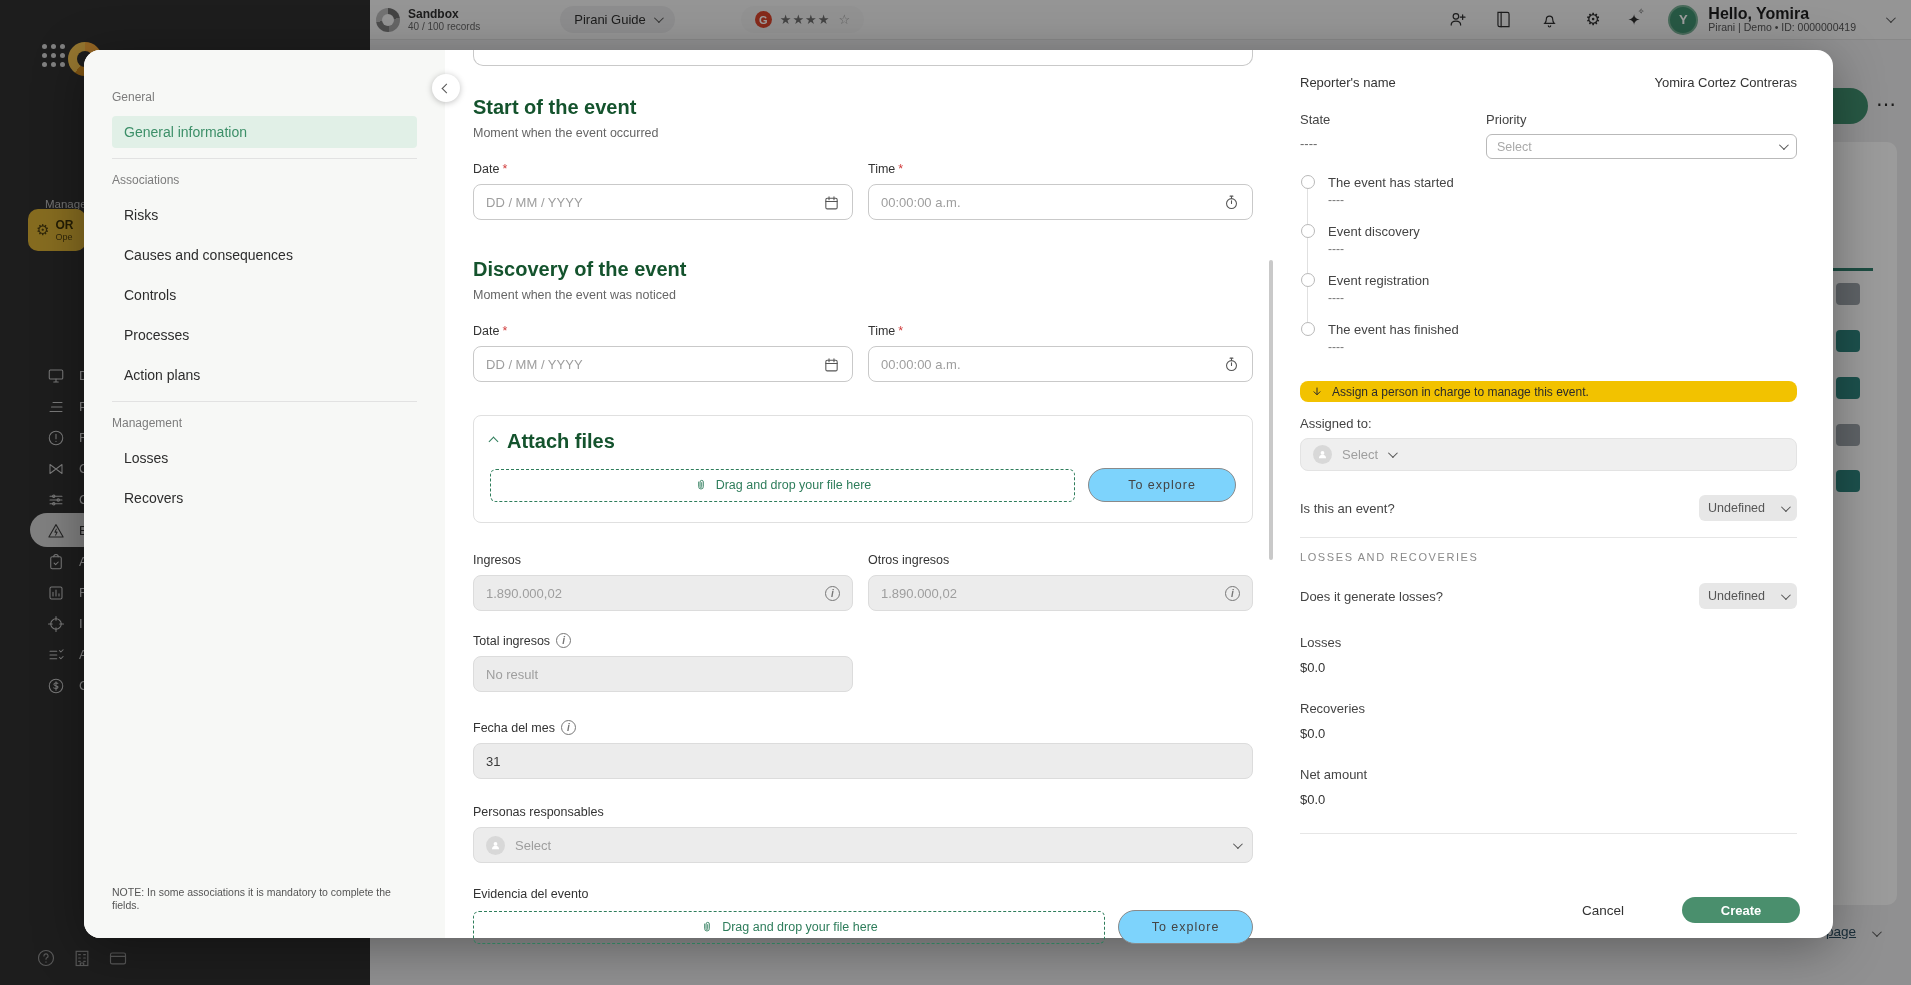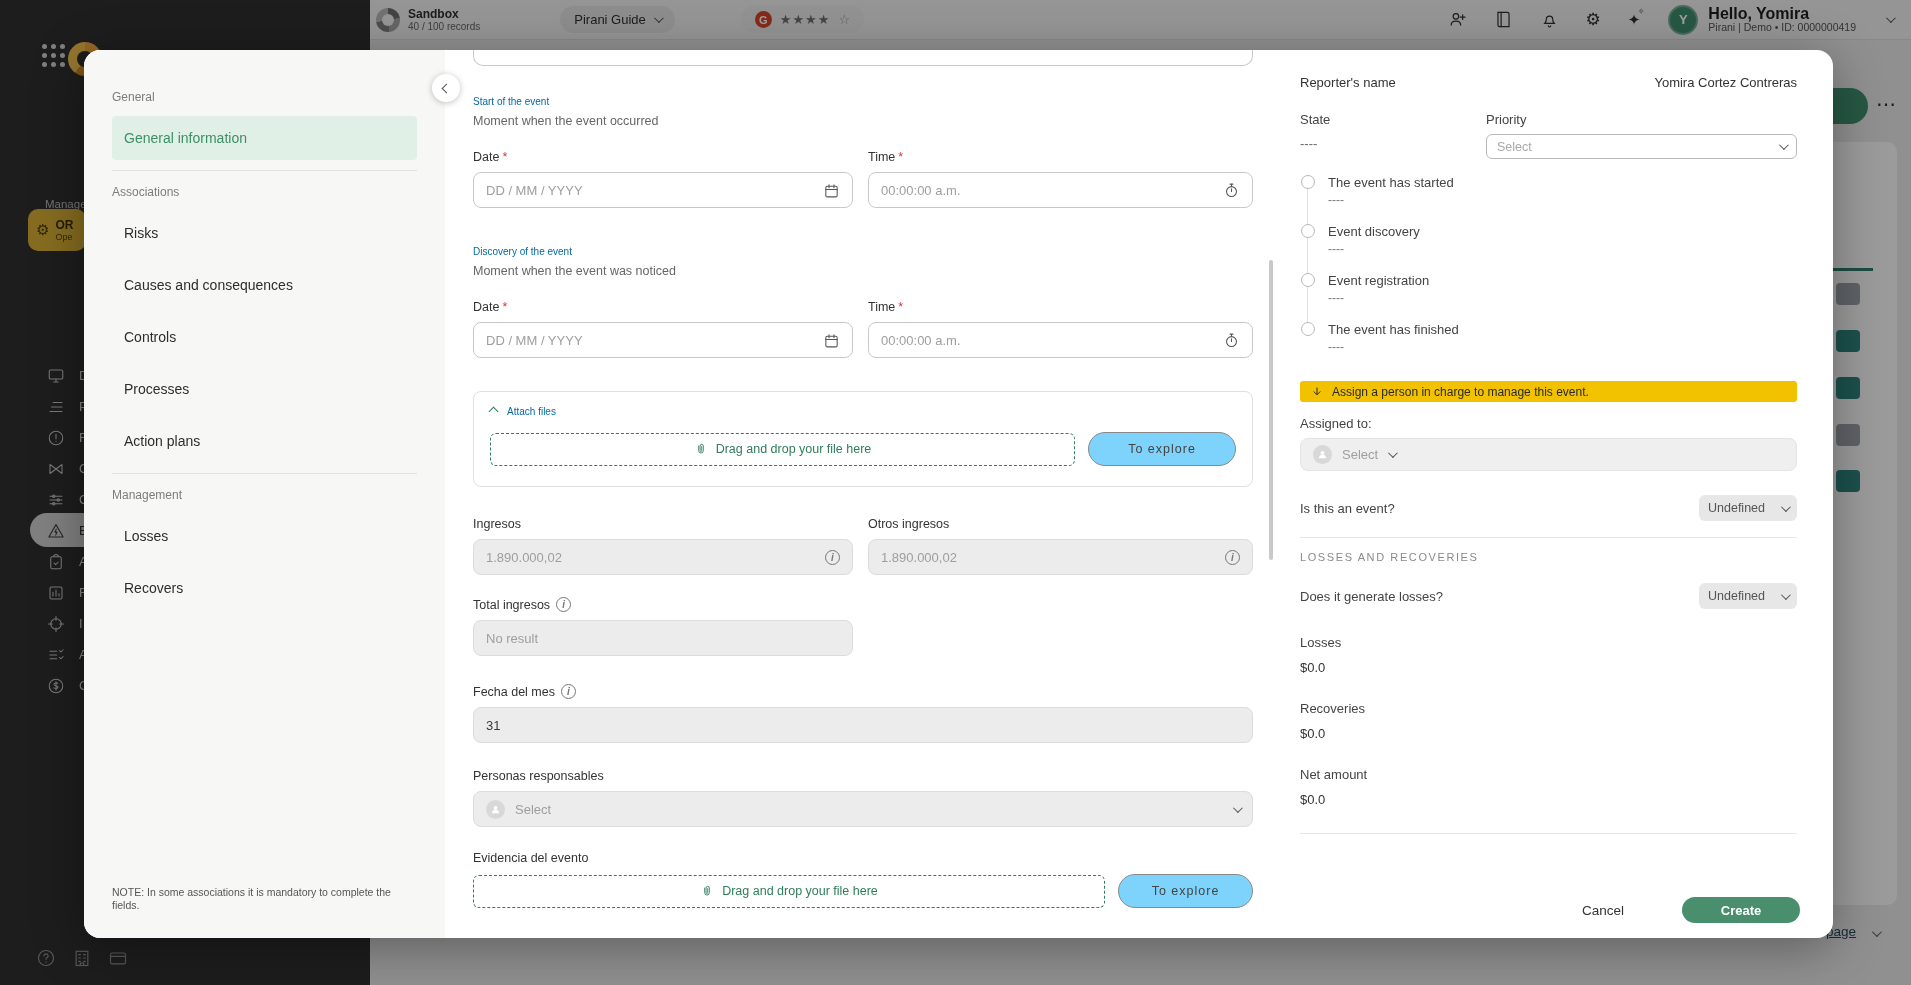--- a/index.html
+++ b/index.html
@@ -79,30 +79,30 @@
     box-shadow:0 1px 6px rgba(0,0,0,.25); display:flex; align-items:center; justify-content:center; cursor:pointer; z-index:12; }
 
   .chev { display:inline-block; width:7px; height:7px; border-right:1.7px solid #555; border-bottom:1.7px solid #555; }
   .chev-down { transform:rotate(45deg) translateY(-2px); }
   .chev-up-green { transform:rotate(225deg); border-color:#2e7d5b; }
   .chev-left { transform:rotate(135deg); }
 
   
   .mnav { width:361px; background:#f7f8f6; border-radius:16px 0 0 16px; padding:40px 28px 20px 28px; position:relative; flex:0 0 auto; }
   .mnav-sec { font-size:12px; color:#7c7c7c; margin-bottom:12px; }
-  .mnav-item { font-size:14px; color:#2d2d2d; padding:14px 12px; margin-bottom:8px; cursor:pointer; border-radius:4px; }
+  .mnav-item { font-size:14px; color:#2d2d2d; padding:8px 12px; margin-bottom:8px; cursor:pointer; border-radius:4px; }
   .mnav-item.sel { background:#e1f0e7; color:#3c8f68; }
   .mnav-div { height:1px; background:#e2e2e2; margin:10px 0 14px 0; }
   .mnav-note { position:absolute; left:28px; bottom:26px; width:300px; font-size:10.5px; color:#555; line-height:13px; }
 
   
   .mform { width:829px; padding:0 21px 0 28px; position:relative; flex:0 0 auto; }
   .scrollthumb { position:absolute; right:1px; top:210px; width:4px; height:300px; background:#c9c9c9; border-radius:2px; cursor:grab; }
   .cutfield { height:16px; border:1px solid #c9c9c9; border-top:none; border-radius:0 0 10px 10px; }
-  .f-h { font-size:10px; font-weight:normal; color:#0369a1; }
+  .f-h { font-size:20px; font-weight:bold; color:#14532d; }
   .f-sub { font-size:12.5px; color:#666; margin-top:7px; }
   .f-row { display:flex; gap:15px; }
   .f-col1 { width:380px; } .f-col2 { width:385px; }
   .f-label { font-size:12.5px; color:#333; }
   .req { color:#d03b3b; margin-left:3px; }
   .inp { margin-top:8px; height:36px; border:1px solid #c9c9c9; border-radius:8px; display:flex; align-items:center;
     padding:0 12px; cursor:text; }
   .ph { font-size:13px; color:#9e9e9e; }
   .inp .icon-right { margin-left:auto; display:flex; }
   .inp svg { width:17px; height:17px; stroke:#555; stroke-width:1.5; fill:none; stroke-linecap:round; }
@@ -136,21 +136,21 @@
   .prio-sel .ph { font-size:12.5px; color:#a9a9a9; }
   .prio-sel .chev, .mini-sel .chev, .sel-input .chev { margin-left:auto; }
   .timeline { margin-top:16px; }
   .tl-item { display:flex; gap:13px; height:49px; }
   .tl-rail { width:15px; display:flex; flex-direction:column; align-items:center; }
   .tl-dot { width:14px; height:14px; border-radius:50%; border:1.5px solid #b9b9b9; background:#fff; flex:0 0 auto; }
   .tl-line { width:1px; flex:1; background:#e0e0e0; }
   .tl-item:last-child .tl-line { background:transparent; }
   .tl-lab { font-size:13px; color:#444; }
   .tl-val { font-size:12px; color:#777; margin-top:3px; }
-  .banner { margin-top:10px; height:21px; background:#f2c200; border-radius:3px; display:flex; align-items:center;
+  .banner { margin-top:10px; height:21px; background:#f2c200; border-radius:8px; display:flex; align-items:center;
     gap:9px; padding:0 11px; }
   .banner svg { width:12px; height:12px; stroke:#2b2b2b; stroke-width:2; fill:none; stroke-linecap:round; }
   .banner-t { font-size:12px; color:#2b2b2b; }
   .s-assigned { margin-top:14px; font-size:13px; color:#444; }
   .asg-sel { margin-top:7px; height:33px; background:#efefef; border:1px solid #e3e3e3; border-radius:8px;
     display:flex; align-items:center; gap:10px; padding:0 12px; cursor:pointer; }
   .s-q-row { margin-top:24px; display:flex; align-items:center; justify-content:space-between; }
   .mini-sel { width:98px; height:26px; background:#e7e7e7; border-radius:6px; display:flex; align-items:center;
     padding:0 9px; font-size:12.5px; color:#555; cursor:pointer; }
   .s-div { height:1px; background:#e6e6e6; margin-top:16px; }

